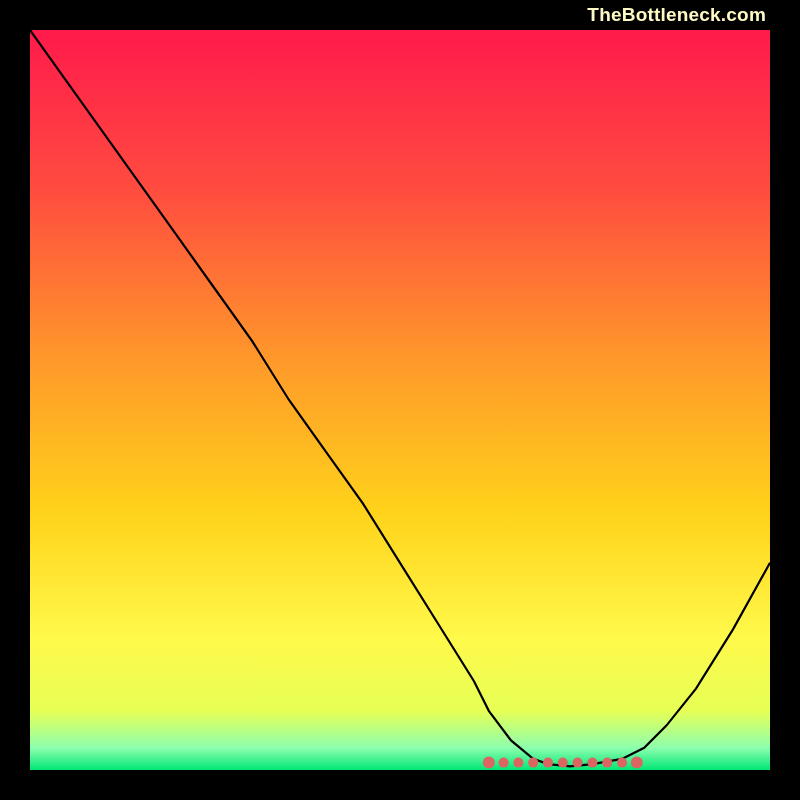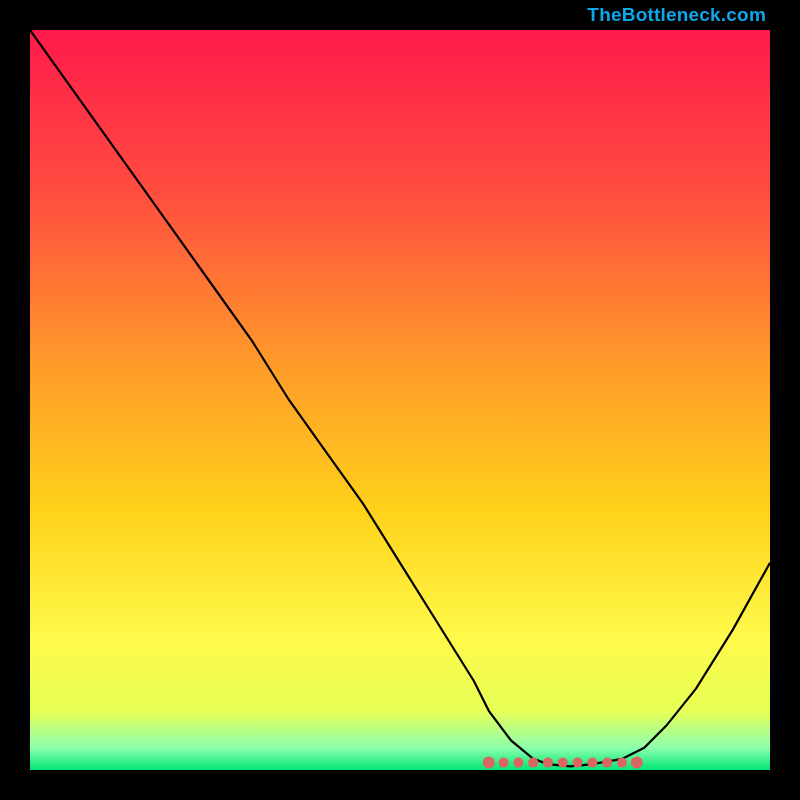--- a/index.html
+++ b/index.html
@@ -18,21 +18,21 @@
     width: 740px;
     height: 740px;
     background: #000;
   }
   .watermark {
     position: absolute;
     right: 34px;
     top: 4px;
     font-size: 19px;
     font-weight: 600;
-    color: #0ea5e9;
+    color: #fef9c3;
     letter-spacing: 0.2px;
   }
   svg {
     display: block;
   }
   .curve {
     fill: none;
     stroke: #000;
     stroke-width: 2.2;
   }

